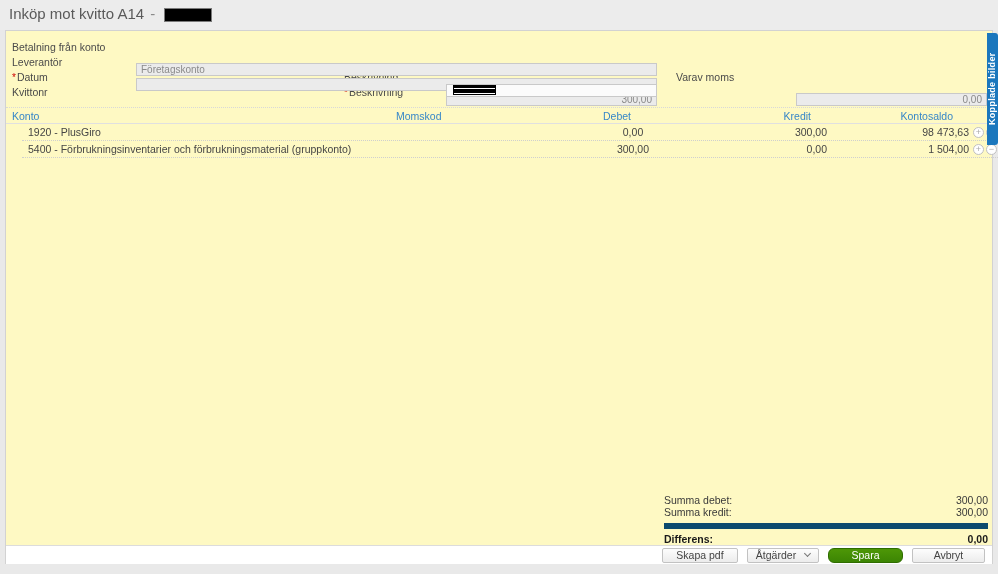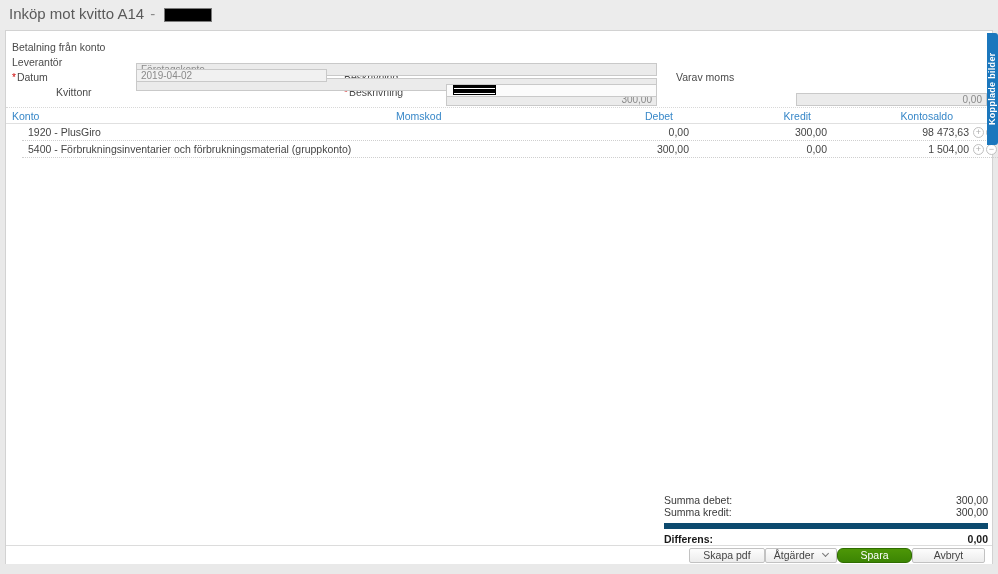--- a/index.html
+++ b/index.html
@@ -11,21 +11,21 @@
     overflow:hidden;
     color:#444;
   }
   .titlebar { position:absolute; left:0; top:0; width:998px; height:30px; background:#ececec; }
   .page-title { position:absolute; left:9px; top:5px; font-size:15px; color:#5a5a5a; font-weight:400; }
   .title-redacted { display:inline-block; width:48px; height:14px; background:#000; border:1px solid #7a7a7a; vertical-align:middle; margin-left:3px; }
   .title-sep { color:#8a8a8a; margin:0 2px; }
 
   .panel {
     position:absolute; left:5px; top:30px; width:988px; height:534px;
-    background:#ffffff; border:1px solid #d2d2d2;
+    background:#fef9c3; border:1px solid #d2d2d2;
   }
 
   
   .flabel { position:absolute; font-size:10.5px; color:#4a4a4a; white-space:nowrap; }
   .req { color:#cc0000; font-size:10px; margin-right:1px; }
   .finput {
     position:absolute; height:13px; border:1px solid #c9c9c9; background:#f1f1f1;
     font-family:"Liberation Sans","DejaVu Sans",sans-serif;
     font-size:10px; color:#8a8a8a; padding:0 4px; outline:none;
   }
@@ -51,21 +51,21 @@
   
   .table-top-divider { position:absolute; left:0; top:76px; width:100%; border-top:1px dotted #d8d8d8; }
   .thead { position:absolute; left:0; top:79px; width:100%; height:14px; line-height:13px; border-bottom:1px solid #e0e0e0; }
   .thead span { position:absolute; font-size:10.5px; color:#3787c8; }
   .trow { position:absolute; left:16px; width:100%; height:17px; line-height:17px; border-bottom:1px dotted #cfcfcf; font-size:10.5px; color:#454545;padding-left:17px; }
   .trow-1 { top:93px; }
   .trow-2 { top:110px; }
   .cell { position:absolute; top:0; height:17px; overflow:hidden; white-space:nowrap; }
   .c-konto { left:6px; width:378px; }
   .c-momskod { left:390px; width:150px; }
-  .c-debet { left:555px; width:112px; text-align:right; }
+  .c-debet { left:555px; width:112px; text-align:center; }
   .c-kredit { left:695px; width:110px; text-align:right; }
   .c-saldo { left:835px; width:112px; text-align:right; }
   .h-konto { left:6px; }
   .h-momskod { left:390px; }
   .row-btn {
     position:absolute; top:3px; width:11px; height:11px; border:1px solid #c0c0c0; border-radius:50%;
     background:#fff; color:#ababab; font-size:9px; line-height:9px; text-align:center; cursor:pointer; padding:0;
     font-family:"Liberation Sans","DejaVu Sans",sans-serif;
   }
   .btn-add { left:951px; }
@@ -73,21 +73,21 @@
 
   
   .summary { position:absolute; left:658px; top:464px; width:324px; font-size:10.5px; color:#3a3a3a; }
   .sumrow { display:flex; justify-content:space-between; line-height:11.5px; }
   .sumrow.diff { margin-top:5px; border-top:6px solid #0c4a6e; padding-top:5px; font-weight:bold; color:#1a1a1a; }
 
   
   .footerbar {
     position:absolute; left:0; top:514px; width:100%; height:19px;
     border-top:1px solid #dcdcdc; background:#fff;
-    display:flex; align-items:center; justify-content:flex-end; padding-right:7px;
+    display:flex; align-items:center; justify-content:flex-end; gap:9px; padding-right:7px;
   }
   .btn {
     height:15px; font-size:10.5px; color:#444; text-align:center; line-height:13px;
     background:linear-gradient(#fdfdfd,#ececec); border:1px solid #c2c2c2; border-radius:2px;
     cursor:pointer; font-family:"Liberation Sans","DejaVu Sans",sans-serif;
     display:flex; align-items:center; justify-content:center;
   }
   .btn-pdf { width:76px; }
   .btn-actions { width:72px; position:relative; }
   .btn-save { width:75px; background:linear-gradient(#4d9707,#3c8503); border-color:#2f6d00; color:#fff;border-radius:6px; }
@@ -106,28 +106,27 @@
     <span class="title-sep">-</span>
     <span class="title-redacted"></span>
   </div>
 </div>
 
 <div class="panel">
 
   <div class="flabel" style="left:6px; top:10px;">Betalning från konto</div>
   <div class="flabel" style="left:6px; top:25px;">Leverantör</div>
   <div class="flabel" style="left:6px; top:40px;"><span class="req">*</span><span>Datum</span></div>
-  <div class="flabel" style="left:6px; top:55px;margin-left:44px;">Kvittonr</div>
+  <div class="flabel" style="left:6px; top:55px;">Kvittonr</div>
   <div class="flabel" style="left:338px; top:40px;">Beskrivning</div>
   <div class="flabel" style="left:338px; top:55px;"><span class="req">*</span><span>Beskrivning</span></div>
   <div class="flabel" style="left:670px; top:40px;">Varav moms</div>
 
   <input class="finput dis" style="left: 130px; top: 8px; width: 521px;" value="Företagskonto">
   <input class="finput dis" style="left: 130px; top: 23px; width: 521px;" value="">
-  <input class="finput" style="left: 130px; top: 38px; width: 191px;" value="2019-04-02">
   <input class="finput dis num" style="left: 440px; top: 38px; width: 211px;" value="300,00">
   <input class="finput lite" style="left: 440px; top: 53px; width: 211px;">
   <div class="redaction-bars"></div>
   <input class="finput dis num" style="left: 790px; top: 38px; width: 191px;" value="0,00">
 
   <div class="table-top-divider"></div>
   <div class="thead">
     <span class="h-konto">Konto</span>
     <span class="h-momskod">Momskod</span>
     <span class="cell c-debet">Debet</span>

